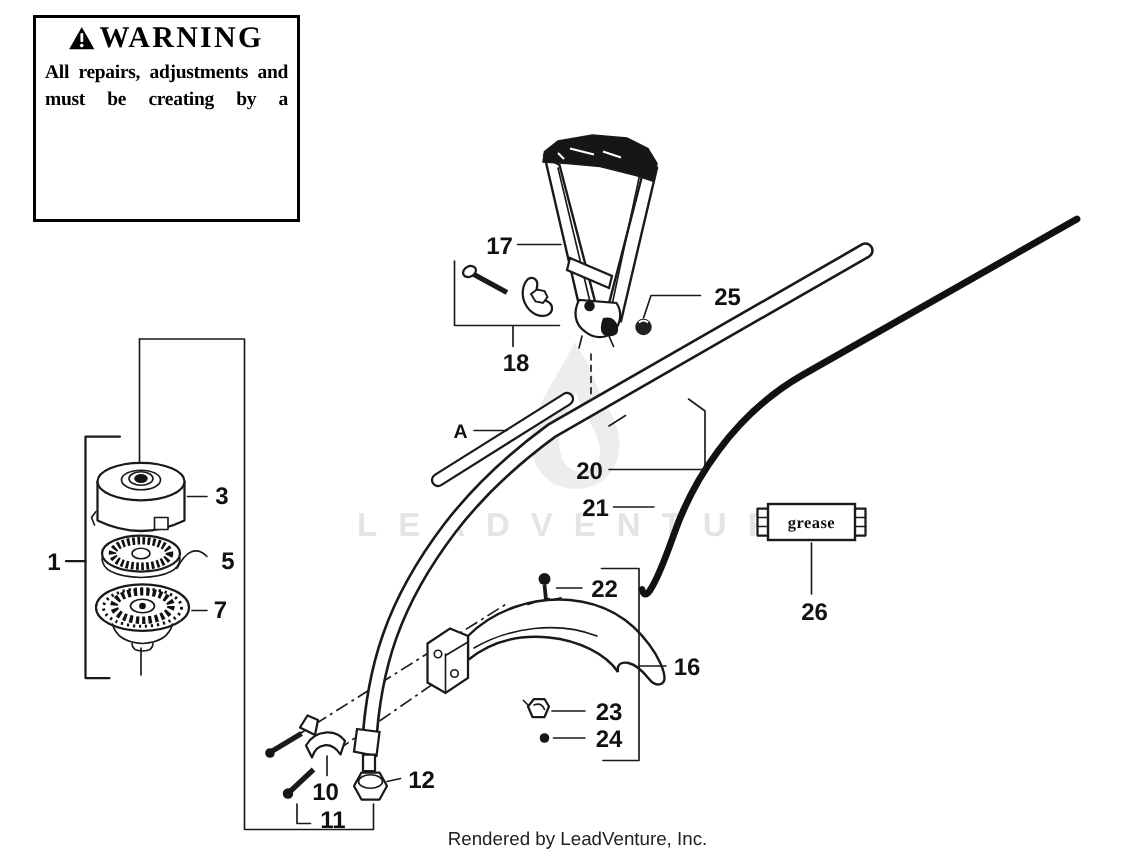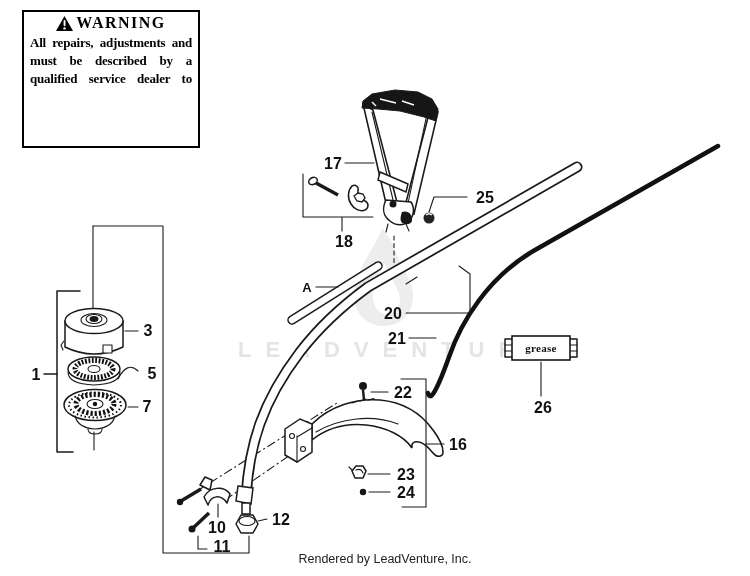--- a/index.html
+++ b/index.html
@@ -8,21 +8,21 @@
     background:#ffffff;font-family:"Liberation Sans",sans-serif;
   }
   
   .warning-box{
     position:absolute;left:22px;top:10px;width:178px;height:138px;
     border:2px solid #000;background:#fff;box-sizing:border-box;
     padding:2px 6px 0 6px;z-index:3;overflow:hidden;
   }
   .warning-title{
     display:flex;align-items:center;justify-content:center;gap:3px;
-    font-family:"Liberation Serif",serif;font-weight:bold;font-size:16px;
+    font-family:"Liberation Serif",serif;font-weight:bold;font-size:20px;
     letter-spacing:1.5px;color:#000;margin-bottom:2px;
   }
   .warning-line{
     font-family:"Liberation Serif",serif;font-weight:bold;font-size:13px;
     letter-spacing:-0.2px;line-height:18.2px;color:#000;
     white-space:nowrap;text-align:justify;text-align-last:justify;
   }
   
   .diagram-svg{position:absolute;left:0;top:0;z-index:1;}
   .ln{stroke:#1a1a1a;fill:none;stroke-width:1.5;stroke-linecap:round;stroke-linejoin:round;}
@@ -47,22 +47,21 @@
 <div class="warning-box">
   <div class="warning-title">
     <svg width="17" height="15" viewBox="0 0 17 15">
       <polygon points="8.5,0 17,15 0,15" fill="#000"></polygon>
       <rect x="7.6" y="4" width="1.9" height="6.2" rx="0.9" fill="#fff"></rect>
       <circle cx="8.5" cy="12.4" r="1.2" fill="#fff"></circle>
     </svg>
     <span>WARNING</span>
   </div>
   <div class="warning-line">All repairs, adjustments and</div>
-  <div class="warning-line">must be described by a</div>
-  <div class="warning-line">qualified service dealer to</div>
+  <div class="warning-line">must be creating by a</div>
 </div>
 
 <svg class="diagram-svg" width="750" height="576" viewBox="0 0 750 576">
 
   <g>
     <path d="M383,228 C372,252 356,270 354,292 C353,312 366,326 384,326 C402,326 414,312 413,294 C412,278 400,266 396,252 C392,240 386,234 383,228 Z" fill="#ededed"></path>
     <path d="M384,262 C378,276 372,286 373,298 C374,310 382,316 390,314 C398,312 402,304 399,294 C396,284 388,274 384,262 Z" fill="#ffffff"></path>
   </g>
 
   <text class="wm-text" x="238" y="357">LEADVENTURE</text>

